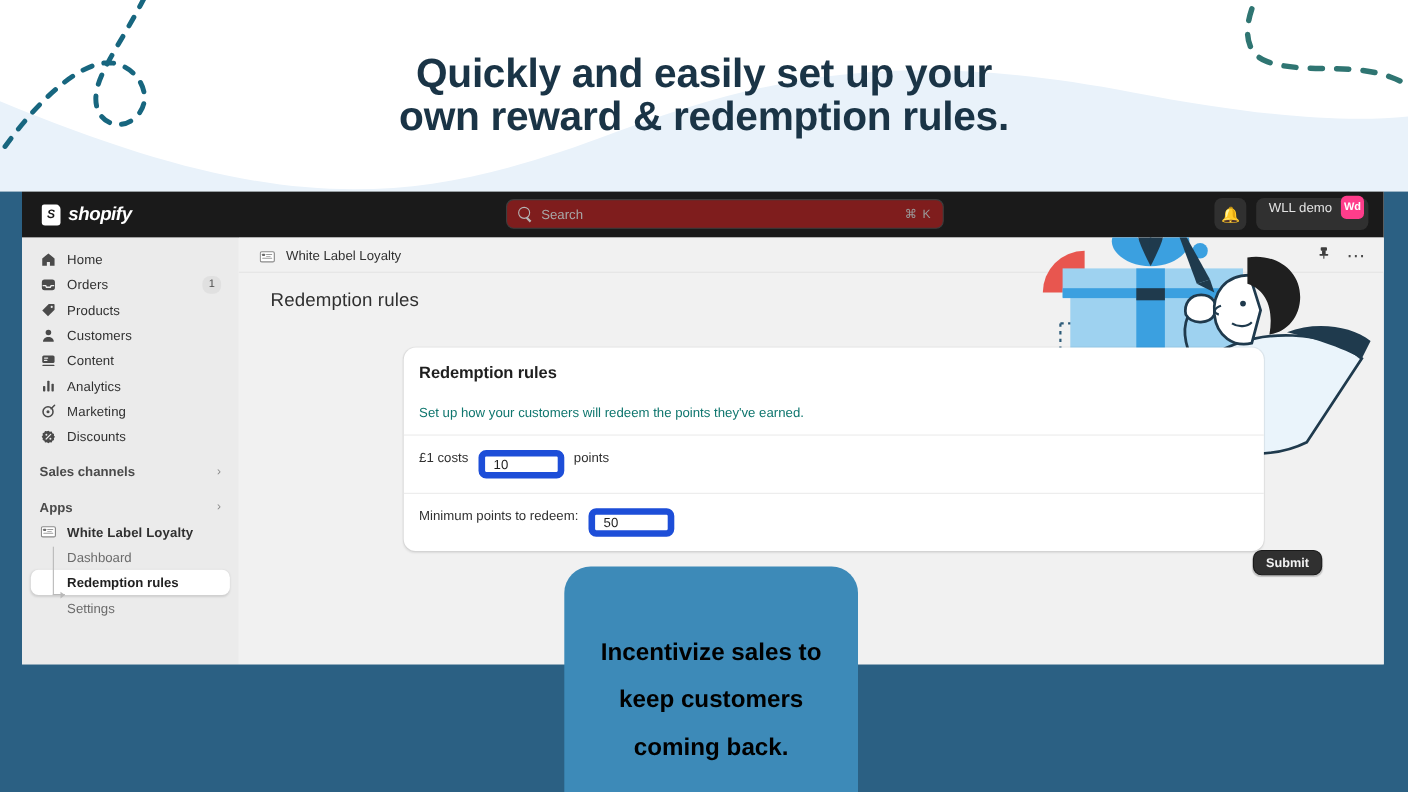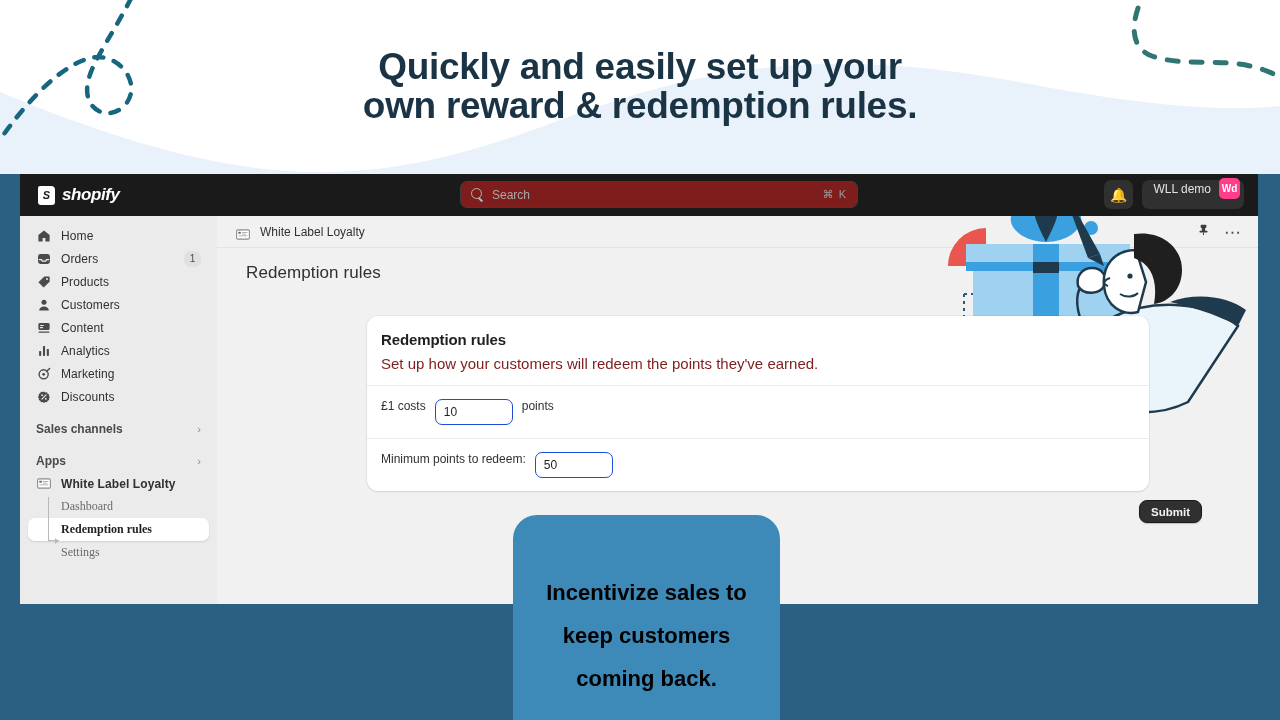--- a/index.html
+++ b/index.html
@@ -109,21 +109,20 @@
   }
   .nav-section {
     display: flex; align-items: center; height: 22px; padding: 0 8px;
     margin-top: 10px;
   }
   .nav-section-label { font-size: 12px; font-weight: 600; color: #4a4a4a; }
   .chev { margin-left: auto; color: #8a8a8a; font-size: 11px; line-height: 1; }
   .sub-item {
     display: flex; align-items: center; height: 23px; padding: 0 8px 0 33px;
     border-radius: 7px;
-    font-family: Liberation Serif, serif;
   }
   .sub-item.selected { background: #ffffff; box-shadow: 0 1px 2px rgba(0,0,0,.12); }
   .sub-label { font-size: 12px; color: #6b6b6b; }
   .sub-label.sel { color: #1f1f1f; font-weight: 600; }
   .tree-line {
     position: absolute; left: 28px; top: 281px; width: 1px; height: 44px;
     background: #b9b9b9;
   }
   .tree-arrow {
     position: absolute; left: 28px; top: 324px; width: 11px; height: 1px;
@@ -161,28 +160,28 @@
 
   
   .card {
     position: absolute; left: 150px; top: 100px; width: 782px;
     background: #ffffff; border-radius: 11px;
     box-shadow: 0 1px 2px rgba(0,0,0,.09), 0 0 0 1px rgba(0,0,0,.04);
     overflow: hidden;
   }
   .card-head { padding: 15px 18px 13px 14px; }
   .card-title { font-size: 15px; font-weight: 700; color: #1f1f1f; letter-spacing: -0.1px; }
-  .card-sub { margin-top: 7px; font-size: 15px; color: #7f1d1d; }
+  .card-sub { margin-top: 20px; font-size: 12px; color: #0f766e; }
   .card-row {
     border-top: 1px solid #ebebeb; padding: 13px 14px;
     display: flex; align-items: flex-start; gap: 9px;
   }
   .row-label { font-size: 12px; color: #303030; white-space: nowrap; }
   .num-input {
-    width: 78px; height: 26px; border: 1px solid #1d4ed8; border-radius: 7px;
+    width: 78px; height: 26px; border: 6px solid #1d4ed8; border-radius: 7px;
     background: #fff; font-size: 12px; color: #1f1f1f;
     padding: 0 8px; font-family: "Liberation Sans", sans-serif;
   }
   .submit-btn {
     position: absolute; left: 922px; top: 284px;
     background: #303030; color: #f2f2f2; border: 1px solid #1a1a1a;
     border-radius: 8px; height: 23px; padding: 0 11px;
     font-size: 11.5px; font-weight: 600;
     font-family: "Liberation Sans", sans-serif;
     box-shadow: 0 1px 1px rgba(0,0,0,.2);

